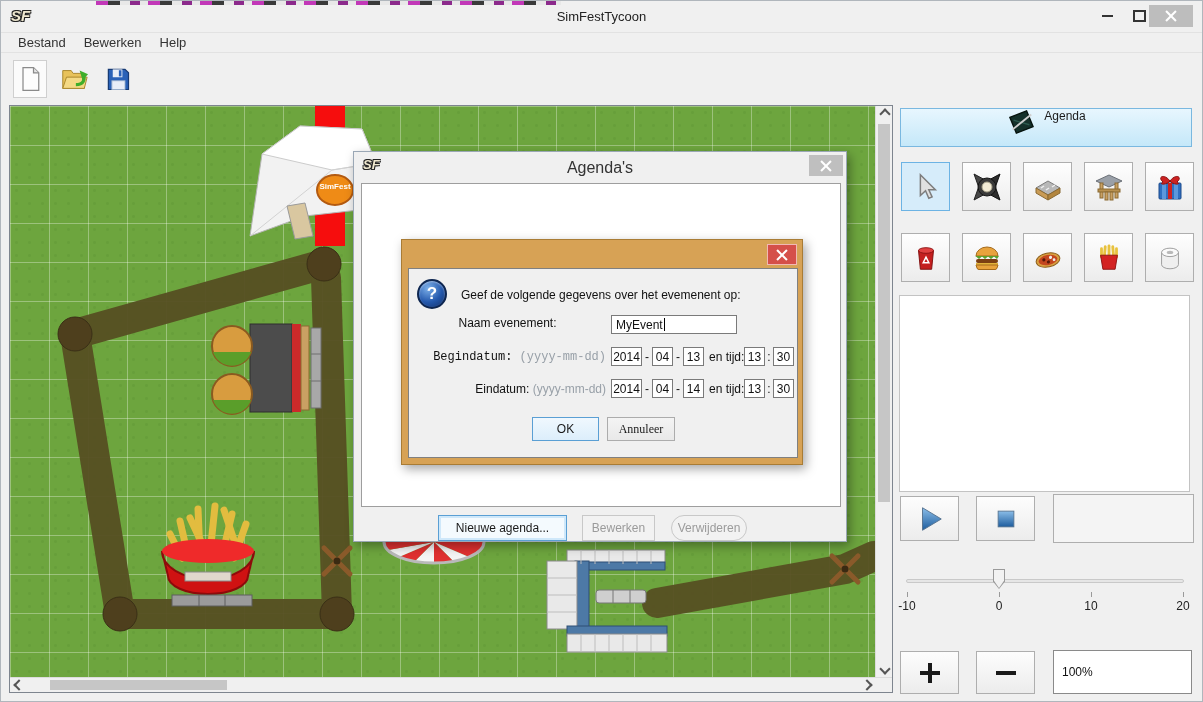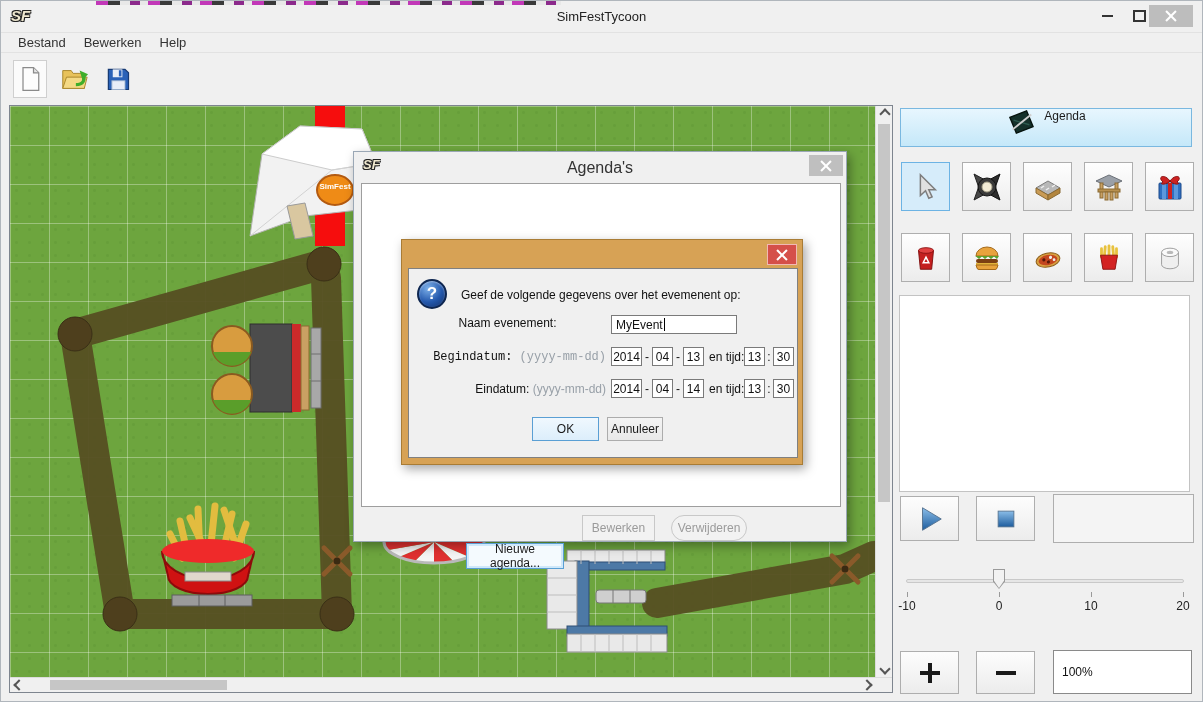--- a/index.html
+++ b/index.html
@@ -84,21 +84,21 @@
   .dlg-sflogo{position:absolute;left:9px;top:5px;font-weight:bold;font-style:italic;font-size:13px;color:#efe8d0;
     text-shadow:-1px -1px 0 #222,1px -1px 0 #222,-1px 1px 0 #222,1px 1px 0 #222;}
   .dlg-close{position:absolute;right:3px;top:3px;width:34px;height:21px;background:#bfbfbf;
     display:flex;align-items:center;justify-content:center;}
   .agenda-list{position:absolute;left:7px;top:31px;width:478px;height:322px;background:#fff;border:1px solid #9e9e9e;}
   .btn{font-family:"Liberation Sans",sans-serif;font-size:12px;color:#1a1a1a;border:1px solid #acacac;
     background:linear-gradient(#f4f4f4,#e9e9e9);display:flex;align-items:center;justify-content:center;box-sizing:border-box;}
   .btn.focused{border:1px solid #5a9fd4;box-shadow:inset 0 0 0 2px #cfe8fa;background:#f4fafe;}
   .btn.blue{border:1px solid #5a9fd4;background:linear-gradient(#f0f8fe,#dceefb);}
   .btn.disabled{background:#f2f2f2;border-color:#c8c8c8;color:#9b9b9b;}
-  .ag-btn-new{position:absolute;left:112px;top:363px;width:98px;height:26px;margin-top:28px;}
+  .ag-btn-new{position:absolute;left:84px;top:363px;width:129px;height:26px;}
   .ag-btn-edit{position:absolute;left:228px;top:363px;width:73px;height:26px;}
   .ag-btn-del{position:absolute;left:317px;top:363px;width:76px;height:26px;border-radius:13px;}
   
   .event-dlg{left:400px;top:238px;width:402px;height:226px;background:#d7a255;border:1px solid #a97c35;box-sizing:border-box;}
   .ev-title{position:absolute;left:0;right:0;top:6px;text-align:center;font-size:14px;color:#2b2b2b;}
   .ev-close{position:absolute;right:5px;top:4px;width:30px;height:21px;background:#d5504a;border:1px solid #f0b9b4;
     display:flex;align-items:center;justify-content:center;box-sizing:border-box;}
   .ev-content{position:absolute;left:6px;top:28px;width:388px;height:188px;background:#f0f0f0;border:1px solid #808080;}
   .qicon{position:absolute;left:8px;top:10px;width:30px;height:30px;border-radius:50%;
     background:radial-gradient(circle at 35% 28%,#7cb0ea,#2458ac 55%,#132f66);border:2px solid #0e2650;
@@ -107,21 +107,21 @@
   .ev-prompt{position:absolute;left:52px;top:19px;font-size:12px;color:#111;}
   .elabel{position:absolute;left:0;width:197px;text-align:right;font-size:12px;color:#111;}
   .efmt{color:#98a0a8;}
   .ebox{position:absolute;background:#fff;border:1px solid #7a7a7a;height:19px;box-sizing:border-box;
     font-size:12px;color:#111;display:flex;align-items:center;justify-content:center;}
   .ebox.nm{justify-content:flex-start;padding-left:4px;}
   .caret{display:inline-block;width:1px;height:13px;background:#000;margin-left:1px;}
   .esep{position:absolute;width:6px;text-align:center;font-size:12px;color:#111;}
   .etijd{position:absolute;font-size:12px;color:#111;}
   .ev-ok{position:absolute;left:123px;top:148px;width:67px;height:24px;}
-  .ev-cancel{position:absolute;left:198px;top:148px;width:56px;height:24px;}
+  .ev-cancel{position:absolute;left:198px;top:148px;width:68px;height:24px;font-family:Liberation Serif, serif;}
 </style>
 </head>
 <body>
 
 <div class="screen">
 
   <div class="artifact"></div>
 
   <div class="titlebar">
     <span class="sflogo">SF</span>

